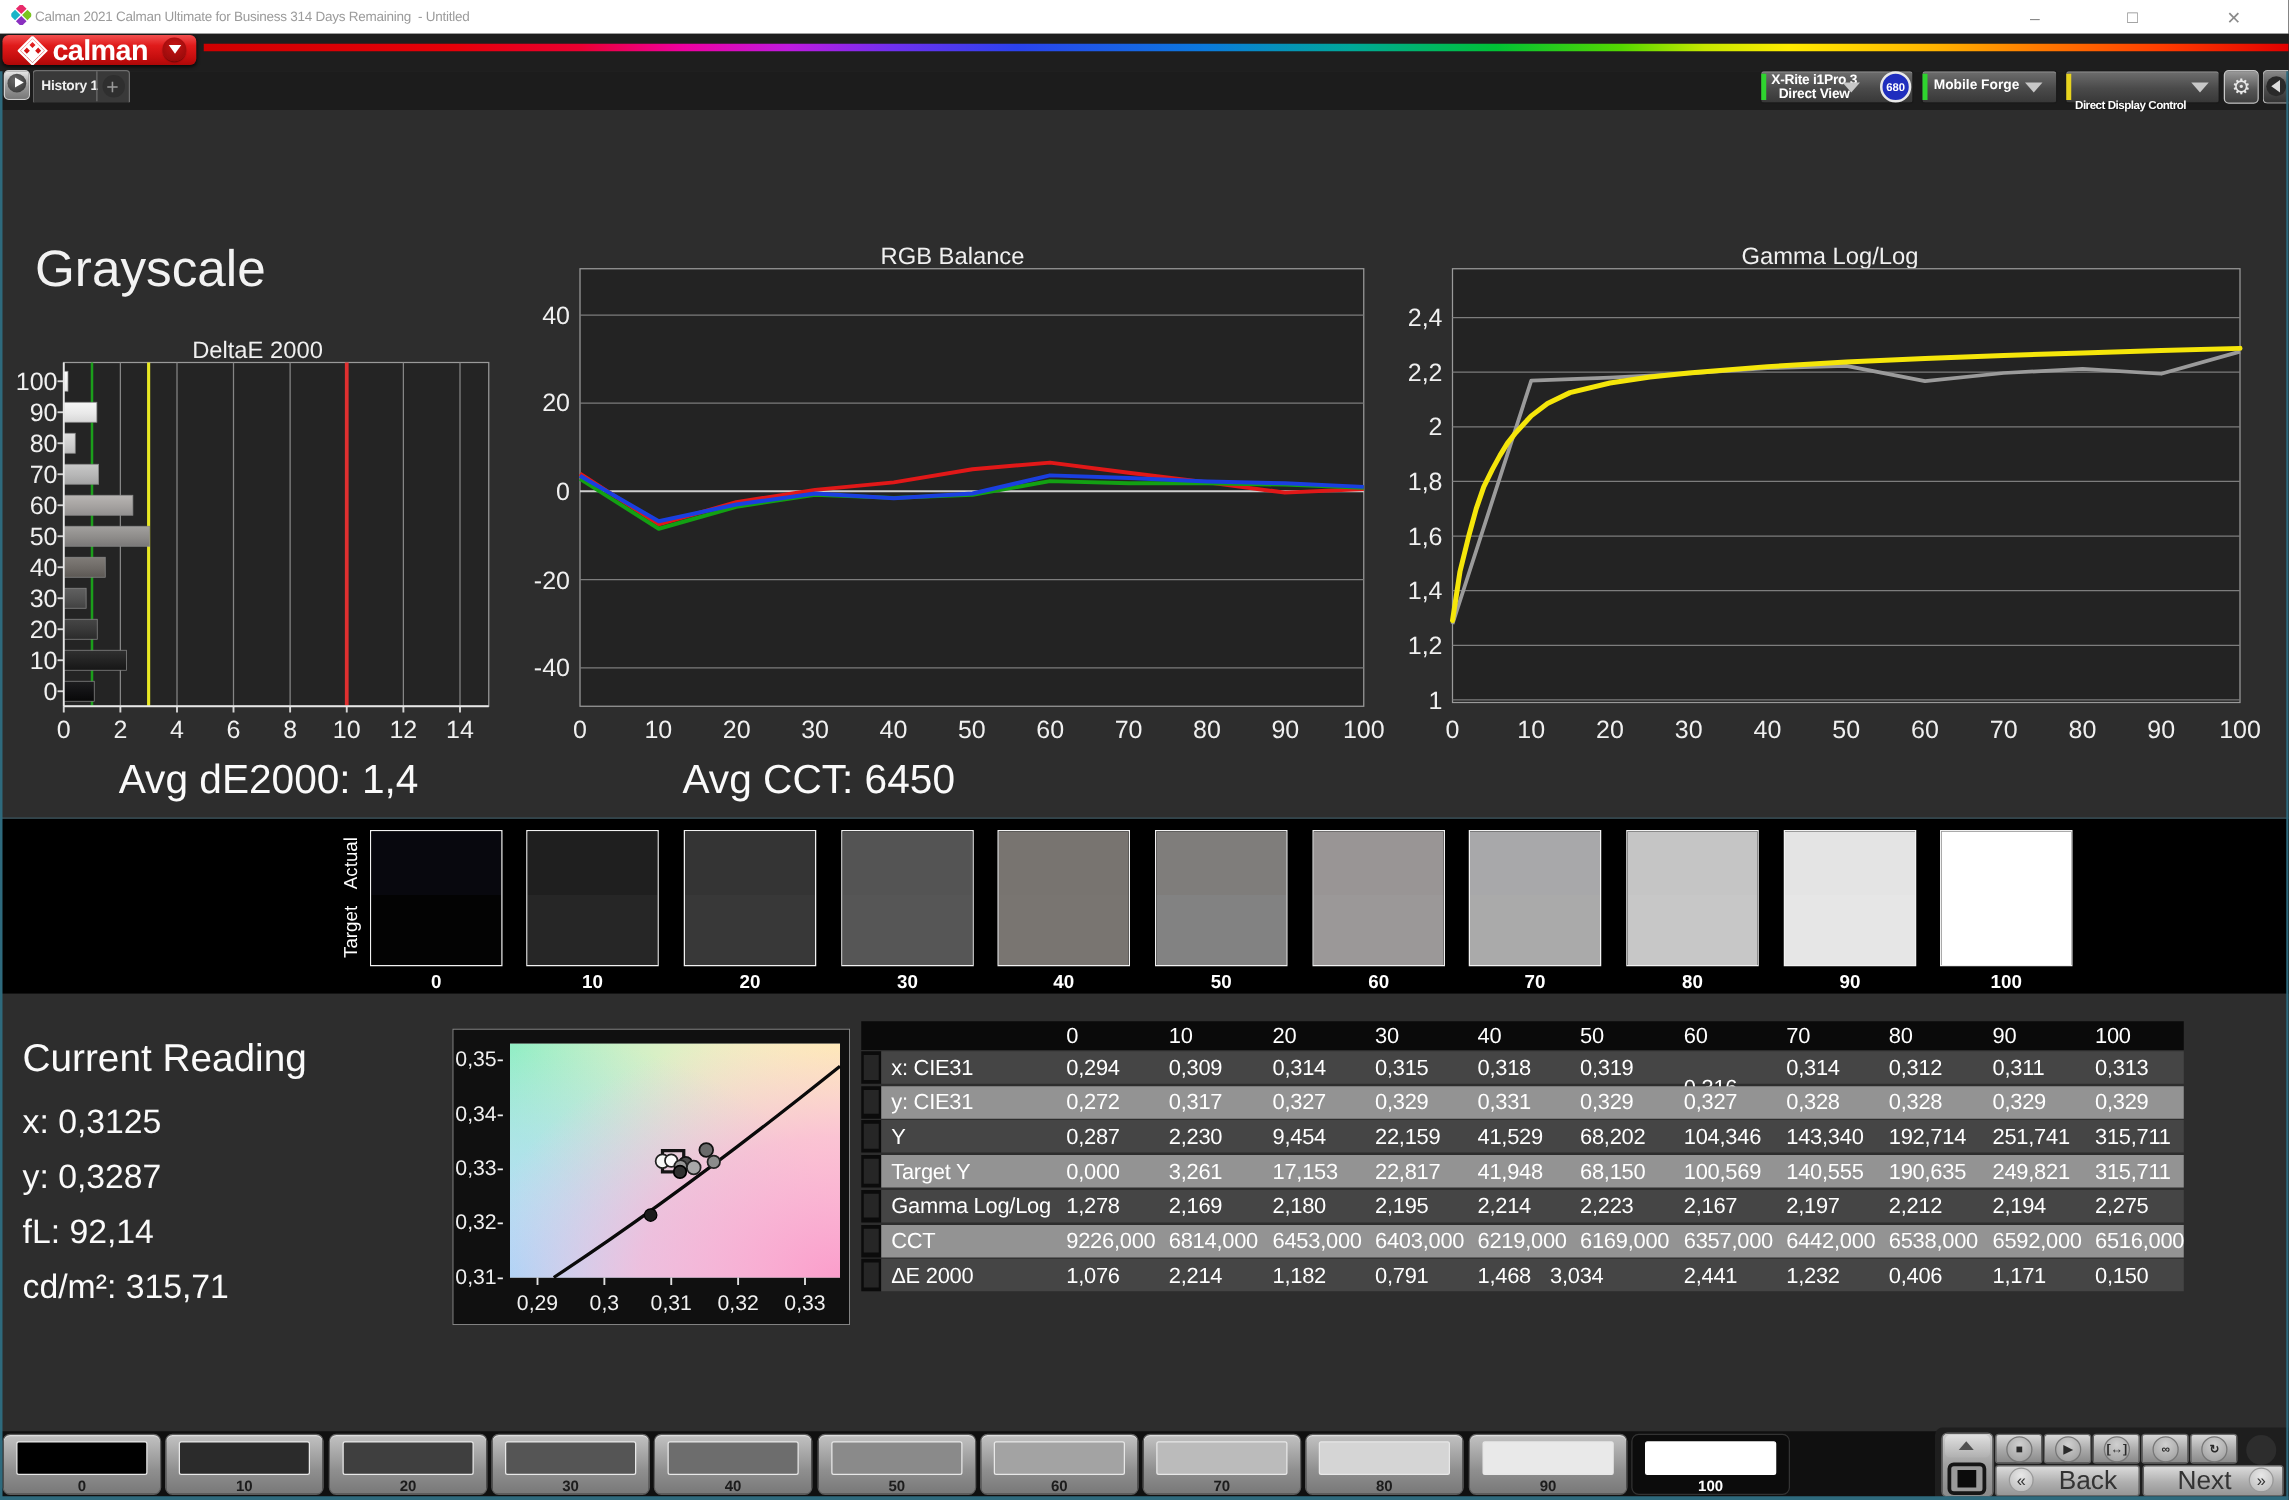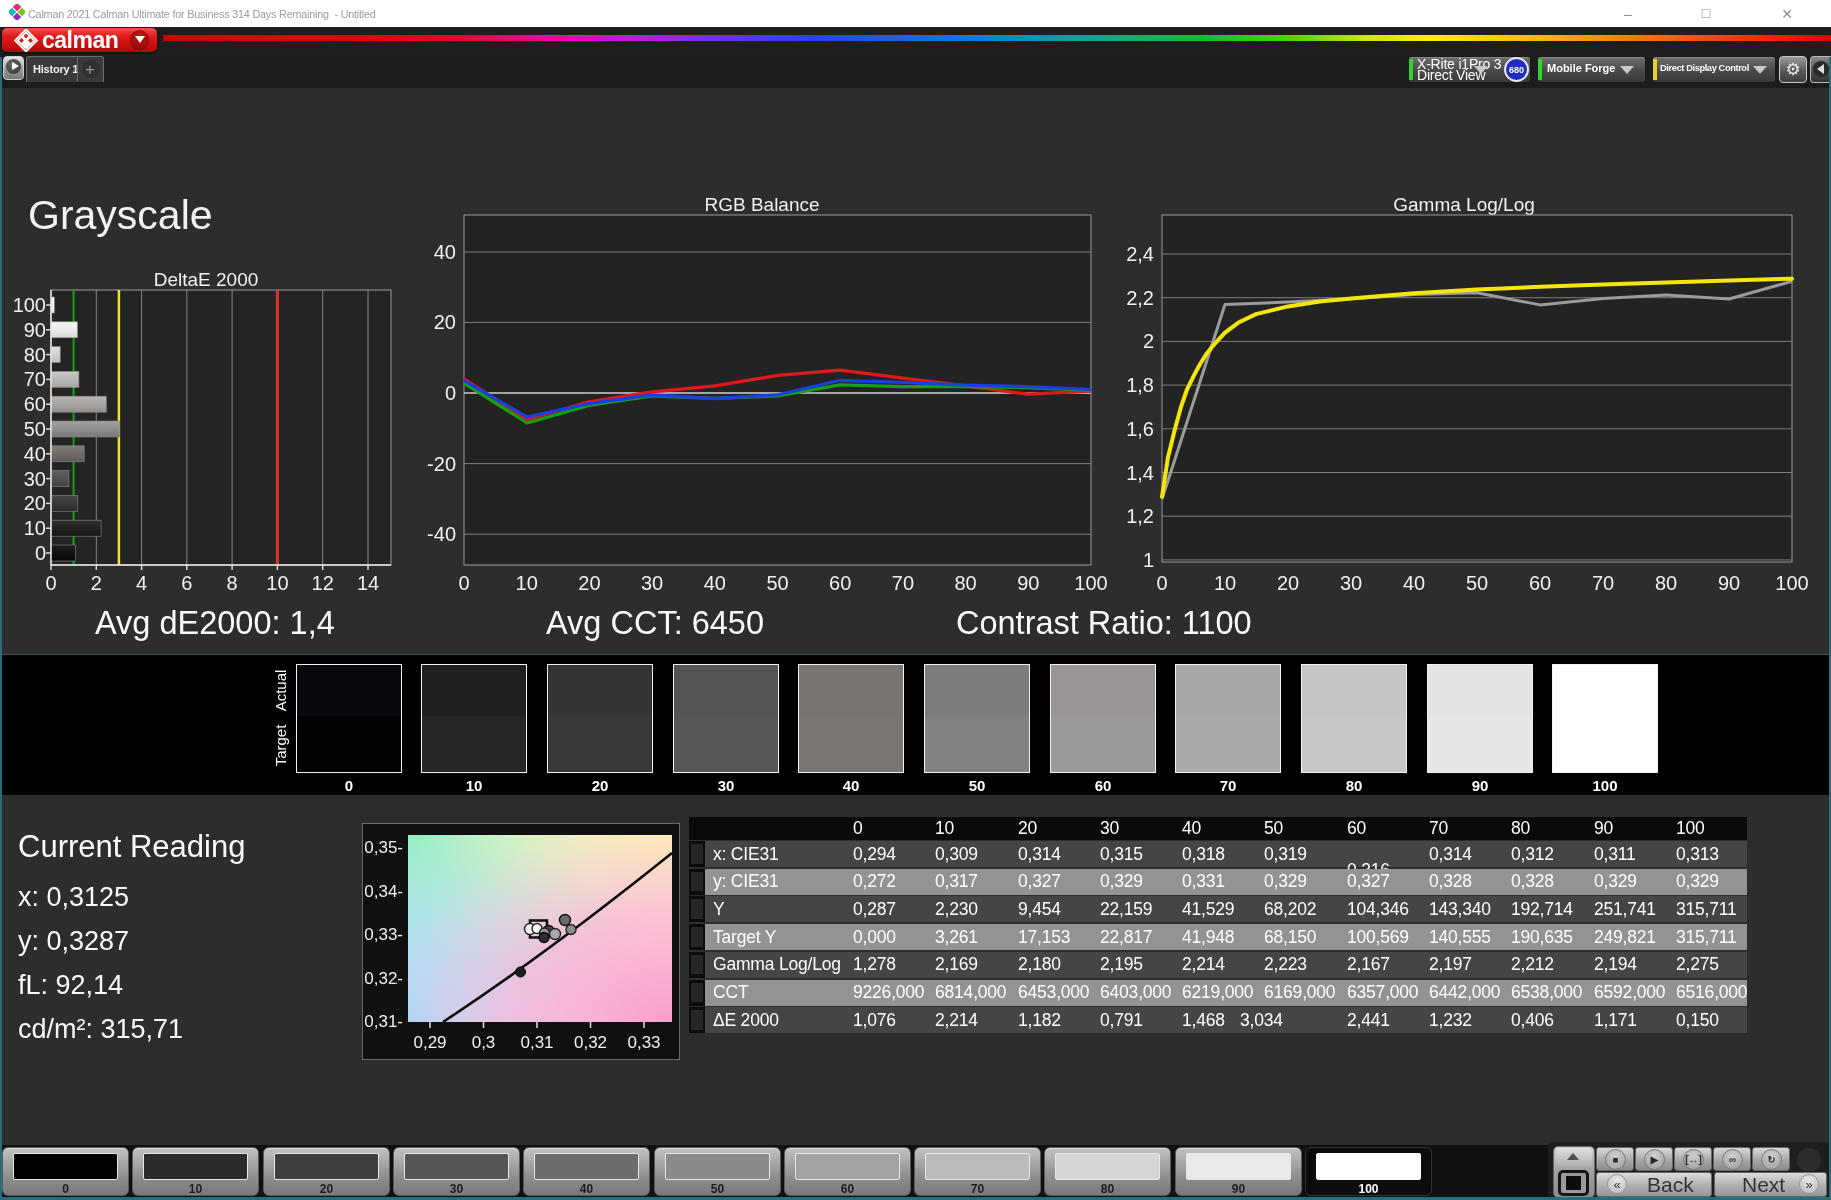--- a/index.html
+++ b/index.html
@@ -95,31 +95,31 @@
   <div class="abs" style="left:6px;top:59px;width:15px;height:15px;border-radius:50%;background:radial-gradient(circle at 40% 35%,#6a6a6a,#2f2f2f);"></div>
   <div class="abs" style="left:11.5px;top:62px;width:0;height:0;border-top:4.5px solid transparent;border-bottom:4.5px solid transparent;border-left:7px solid #fff;"></div>
   <div class="abs" style="left:26px;top:56px;width:78px;height:26px;background:#393939;border:1px solid #6e6e6e;border-bottom:none;border-radius:3px 3px 0 0;"></div>
   <div class="abs" style="left:33px;top:63px;font-size:11px;font-weight:bold;color:#f0f0f0;letter-spacing:-0.2px;">History 1</div>
   <div class="abs" style="left:77px;top:57px;width:1px;height:24px;background:#6e6e6e;"></div>
   <div class="abs" style="left:82px;top:60px;width:18px;height:18px;border-radius:50%;background:#2f2f2f;"></div>
   <div class="abs" style="left:85px;top:60px;font-size:17px;color:#9a9a9a;">+</div>
 
   <div class="abs ddl" style="left:1408px;width:123px;"></div>
   <div class="abs" style="left:1409px;top:59px;width:4px;height:21px;background:#2fd42f;"></div>
-  <div class="abs" style="left:1417px;top:59px;font-size:14px;font-weight:normal;color:#fff;line-height:11px;letter-spacing:-0.2px;">X-Rite i1Pro 3<br>Direct View</div>
+  <div class="abs" style="left:1417px;top:59px;font-size:11px;font-weight:bold;color:#fff;line-height:11px;letter-spacing:-0.2px;text-align:center;">X-Rite i1Pro 3<br>Direct View</div>
   <div class="abs arr" style="left:1474px;top:66px;"></div>
   <div class="abs" style="left:1504px;top:57px;width:25px;height:25px;border-radius:50%;background:#1f2ebe;border:2px solid #e8e8e8;"></div>
   <div class="abs" style="left:1504px;top:65px;width:25px;text-align:center;font-size:9px;font-weight:bold;color:#fff;">680</div>
   <div class="abs ddl" style="left:1537px;width:109px;"></div>
   <div class="abs" style="left:1538px;top:59px;width:4px;height:21px;background:#2fd42f;"></div>
   <div class="abs" style="left:1547px;top:62px;font-size:11px;font-weight:bold;color:#fff;">Mobile Forge</div>
   <div class="abs arr" style="left:1620px;top:66px;"></div>
   <div class="abs ddl" style="left:1652px;width:124px;"></div>
   <div class="abs" style="left:1653px;top:59px;width:4px;height:21px;background:#e8d41e;"></div>
-  <div class="abs" style="left:1660px;top:63px;font-size:9.3px;font-weight:bold;color:#fff;letter-spacing:-0.4px;">Direct Display Control</div>
+  <div class="abs" style="left:1660px;top:79px;font-size:9.3px;font-weight:bold;color:#fff;letter-spacing:-0.4px;">Direct Display Control</div>
   <div class="abs arr" style="left:1753px;top:66px;"></div>
   <div class="abs" style="left:1779px;top:56px;width:28px;height:27px;border-radius:4px;
       background:linear-gradient(180deg,#9a9a9a,#555 60%,#3f3f3f);border:1px solid #c8c8c8;
       color:#e8e8e8;font-size:17px;text-align:center;line-height:25px;">⚙</div>
   <div class="abs" style="left:1810px;top:56px;width:21px;height:27px;border-radius:4px 0 0 4px;
       background:linear-gradient(180deg,#8a8a8a,#4a4a4a 60%,#333);border:1px solid #b8b8b8;border-right:none;"></div>
   <div class="abs" style="left:1813px;top:61px;width:16px;height:16px;border-radius:50%;background:#2a2a2a;"></div>
   <div class="abs" style="left:1817px;top:64px;width:0;height:0;border-top:5px solid transparent;border-bottom:5px solid transparent;border-right:7px solid #ddd;"></div>
   <div class="abs" id="grayscale-title">Grayscale</div>
   <svg class="abs" style="left:0;top:0;" width="1831" height="1200" viewBox="0 0 1831 1200">
@@ -320,21 +320,20 @@
         <text x="1477" y="590">50</text>
       <text x="1540" y="590">60</text>
         <text x="1603" y="590">70</text>
         <text x="1666" y="590">80</text>
       <text x="1729" y="590">90</text>
         <text x="1792" y="590">100</text>
     </g>
   </svg>
   <div class="abs stat" style="left:95px;">Avg dE2000: 1,4</div>
   <div class="abs stat" style="left:546px;">Avg CCT: 6450</div>
-  <div class="abs stat" style="left:956px;">Contrast Ratio: 1100</div>
   <div class="abs" id="band"></div>
   <div class="abs" style="left:0;top:654px;width:1831px;height:1px;background:rgba(80,140,160,0.45);"></div>
   <div class="abs" style="left:270px;top:664px;width:22px;height:52px;display:flex;align-items:center;justify-content:center;">
     <span style="transform:rotate(-90deg);color:#fff;font-size:15px;white-space:nowrap;">Actual</span>
     </div>
   <div class="abs" style="left:270px;top:717px;width:22px;height:56px;display:flex;align-items:center;justify-content:center;">
     <span style="transform:rotate(-90deg);color:#fff;font-size:15px;white-space:nowrap;">Target</span>
     </div>
   <div class="abs sw" style="left:296px;">
     <div style="height:51px;background:#08080e;"></div>

